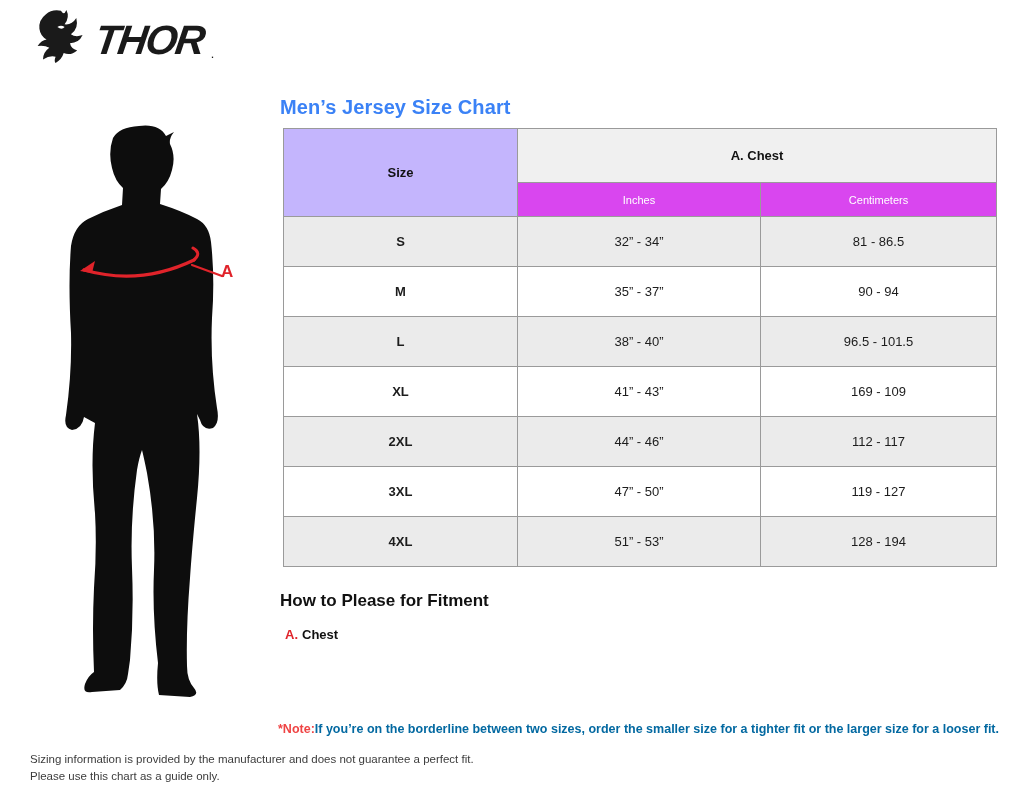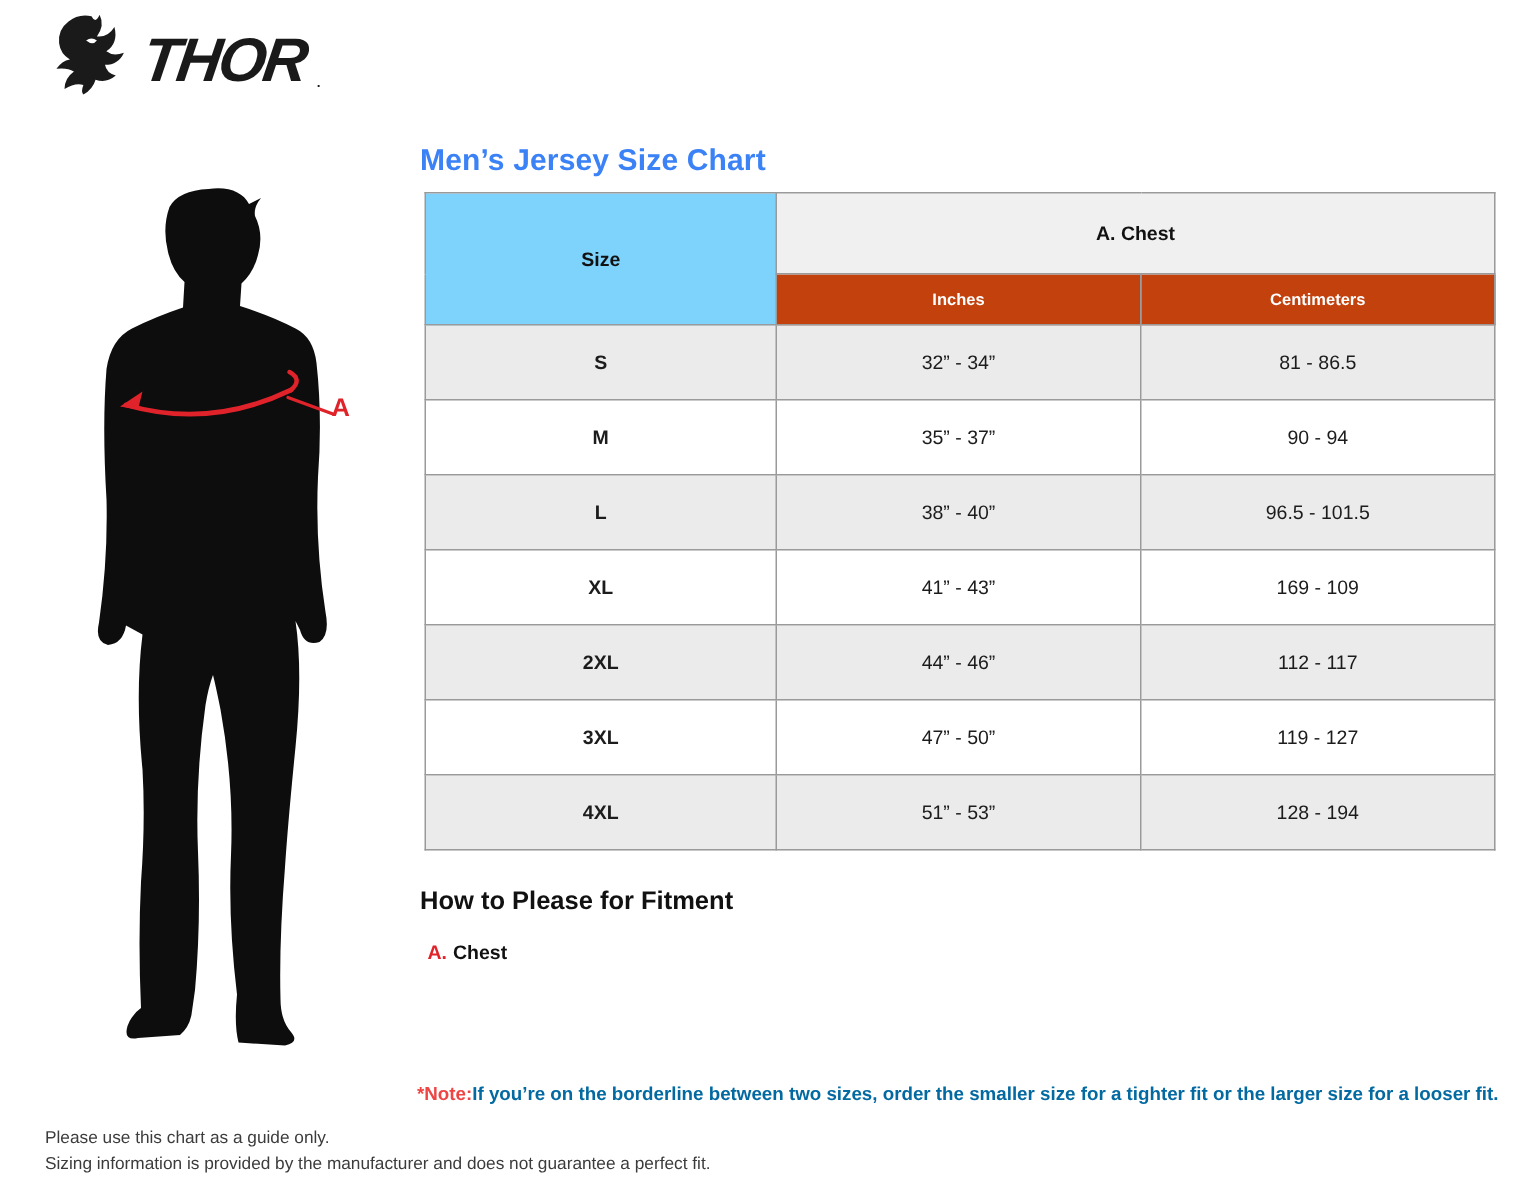--- a/index.html
+++ b/index.html
@@ -39,24 +39,24 @@
     position: absolute; left: 283px; top: 128px;
     width: 713px; border-collapse: collapse; table-layout: fixed;
     font-size: 13px;
   }
   table.size-chart col.c-size { width: 234px; }
   table.size-chart col.c-in   { width: 243px; }
   table.size-chart col.c-cm   { width: 236px; }
   table.size-chart th, table.size-chart td {
     border: 1px solid #9a9a9a; text-align: center; vertical-align: middle;
   }
-  th.size-head { background: #7dd3fc; font-weight: bold; font-size: 13px; }
+  th.size-head { background: #c4b5fd; font-weight: bold; font-size: 13px; }
   th.group-head { background: #f0f0f0; font-weight: bold; font-size: 13px; height: 54px; }
   tr.unit-row th {
-    background: #c2410c; color: #ffffff; font-weight: bold;
+    background: #d946ef; color: #ffffff; font-weight: normal;
     font-size: 11px; height: 34px; padding: 2px 0;
   }
   tbody td { height: 50px; color: #1c1c1c; }
   tbody td.size-cell { font-weight: bold; }
   tbody tr:nth-child(odd) td { background: #ebebeb; }
   tbody tr:nth-child(even) td { background: #ffffff; }
 
   
   .measure-heading {
     position: absolute; left: 280px; top: 591px;
@@ -199,15 +199,15 @@
   <div class="item-title">
     <span class="item-letter">A.</span><span>Chest</span>
   </div>
 </div>
 
 <div class="note-line">
   <span class="note-label">*Note:</span><span class="note-text">If you’re on the borderline between two sizes, order the smaller size for a tighter fit or the larger size for a looser fit.</span>
 </div>
 
 <div class="footer">
+  <div>Sizing information is provided by the manufacturer and does not guarantee a perfect fit.</div>
   <div>Please use this chart as a guide only.</div>
-  <div>Sizing information is provided by the manufacturer and does not guarantee a perfect fit.</div>
 </div>
 
 </body></html>

